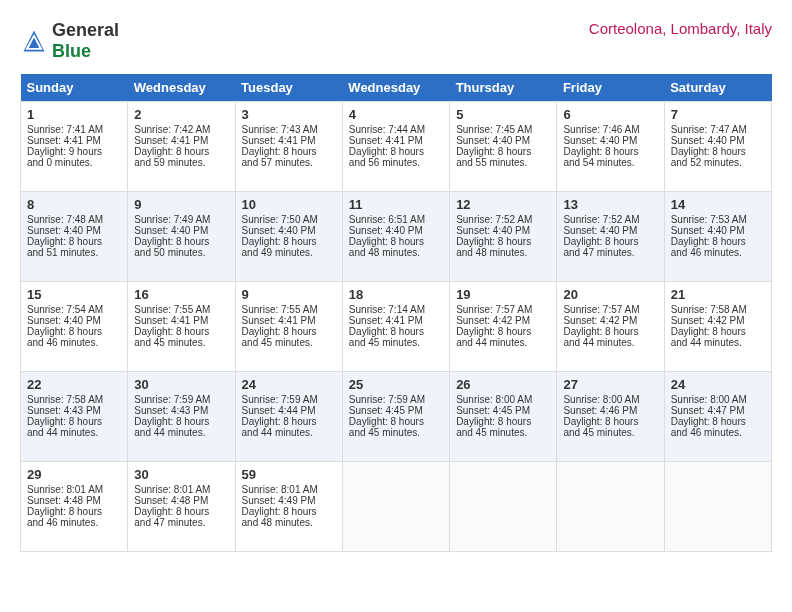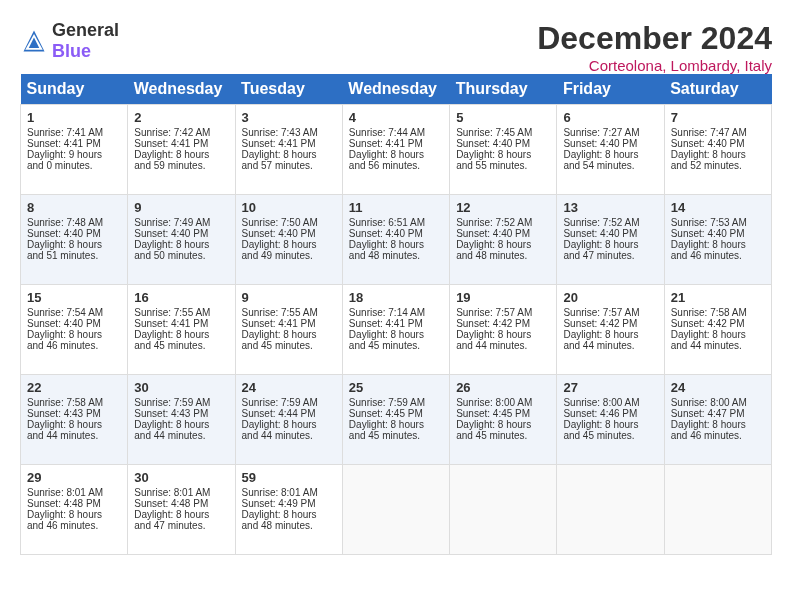--- a/index.html
+++ b/index.html
@@ -7,37 +7,37 @@
       font-family: Arial, sans-serif;
       background: #fff;
       width: 792px;
       min-height: 612px;
       padding: 20px;
     }
     .header-area {
       display: flex;
       justify-content: space-between;
       align-items: flex-start;
-      margin-bottom: 0;
+      margin-bottom: 12px;
       gap: 24px;
     }
     .logo {
       display: flex;
       align-items: center;
       gap: 4px;
     }
     .logo-text-general {
       font-size: 18px;
       font-weight: bold;
       color: #333;
     }
     .logo-text-blue {
       font-size: 18px;
       font-weight: bold;
-      color: #8b5cf6;
+      color: #15803d;
     }
     .logo-icon {
       width: 28px;
       height: 28px;
     }
     .title-area {
       text-align: right;
     }
     .month-title {
       font-size: 32px;
@@ -51,21 +51,21 @@
     table {
       width: 100%;
       border-collapse: collapse;
       table-layout: fixed;
     }
     thead tr th {
       background-color: #2d6fc4;
       color: white;
       text-align: left;
       padding: 6px 6px;
-      font-size: 16px;
+      font-size: 13px;
       font-weight: bold;
     }
     tbody tr td {
       vertical-align: top;
       padding: 5px 6px;
       font-size: 10px;
       color: #333;
       border: 1px solid #ddd;
       height: 90px;
     }
@@ -94,21 +94,20 @@
       <polygon points="16,4 28,28 4,28" fill="#2d6fc4"></polygon>
       <polygon points="16,8 26,26 6,26" fill="white"></polygon>
       <polygon points="16,12 22,24 10,24" fill="#2d6fc4"></polygon>
     </svg>
     <div>
       <span class="logo-text-general">General</span><br>
       <span class="logo-text-blue">Blue</span>
     </div>
   </div>
   <div class="title-area">
-    <div class="month-title">December 2024</div>
     <div class="location-title">Corteolona, Lombardy, Italy</div>
   </div>
 </div>
 
 <table>
   <thead>
     <tr>
     <th>Sunday</th>
         <th>Wednesday</th>
         <th>Tuesday</th>
@@ -145,21 +144,21 @@
           <div>Daylight: 8 hours and 56 minutes.</div>
         </td>
         <td>
           <span class="day-number">5</span>
           <div>Sunrise: 7:45 AM</div>
           <div>Sunset: 4:40 PM</div>
           <div>Daylight: 8 hours and 55 minutes.</div>
         </td>
         <td>
           <span class="day-number">6</span>
-          <div>Sunrise: 7:27 AM</div>
+          <div>Sunrise: 7:46 AM</div>
           <div>Sunset: 4:40 PM</div>
           <div>Daylight: 8 hours and 54 minutes.</div>
         </td>
         <td>
           <span class="day-number">7</span>
           <div>Sunrise: 7:47 AM</div>
           <div>Sunset: 4:40 PM</div>
           <div>Daylight: 8 hours and 52 minutes.</div>
         </td>
       </tr>

